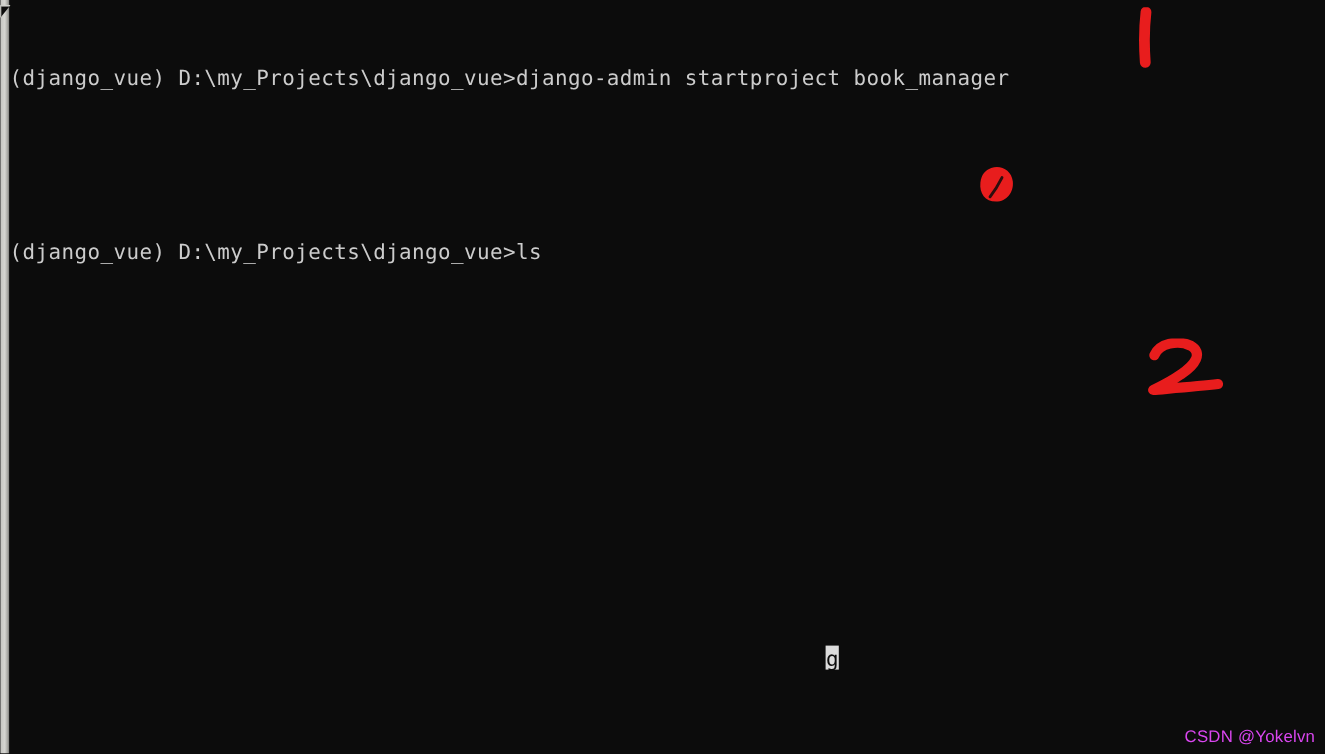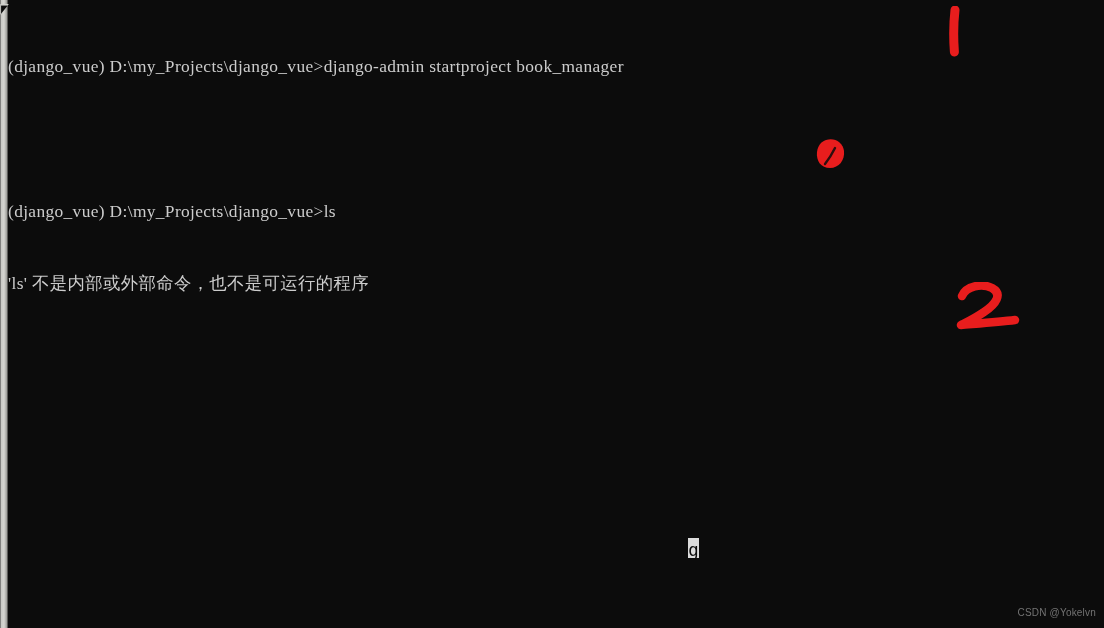--- a/index.html
+++ b/index.html
@@ -55,21 +55,20 @@
     letter-spacing: 0.35px;
     white-space: pre;
     z-index: 2;
     font-family: "DejaVu Sans Mono", "Liberation Mono", monospace;
   }
   .cline {
     display: block;
     height: 24.1px;
     color: #cccccc;
     white-space: pre;
-    font-family: Liberation Serif, serif;
   }
   .cline.blank {
     color: transparent;
   }
 
   
   #cursor-block {
     position: absolute;
     left: 688px;
     top: 538px;
@@ -100,22 +99,22 @@
   }
   #annot-one { left: 944px; top: 6px; }
   #annot-blob { left: 812px; top: 136px; }
   #annot-two { left: 952px; top: 282px; }
 
   
   #watermark {
     position: absolute;
     right: 8px;
     bottom: 8px;
-    color: #737373;
-    font-size: 10px;
+    color: #d946ef;
+    font-size: 14px;
     line-height: 14px;
     font-family: "Liberation Sans", sans-serif;
     letter-spacing: 0.2px;
     z-index: 7;
   }
 </style>
 </head>
 <body>
 
 <div id="terminal">
@@ -126,21 +125,20 @@
       <polygon points="0.5,10.5 0.5,0.5 8.5,0.5" fill="#0c0c0c"></polygon>
       <polyline points="8.5,0.5 0.5,0.5 0.5,10.5" fill="none" stroke="#b8b8b4" stroke-width="1.2"></polyline>
       <line x1="1" y1="1" x2="8" y2="1" stroke="#e6e6e2" stroke-width="1"></line>
     </svg>
   </div>
 
   <div id="console-text">
     <span class="cline">(django_vue) D:\my_Projects\django_vue&gt;django-admin startproject book_manager</span>
     <span class="cline blank">&nbsp;</span>
     <span class="cline">(django_vue) D:\my_Projects\django_vue&gt;ls</span>
-    <span class="cline">'ls' 不是内部或外部命令，也不是可运行的程序</span>
     <span class="cline blank">&nbsp;</span>
     
     
     
     
     
     
     
     
     

